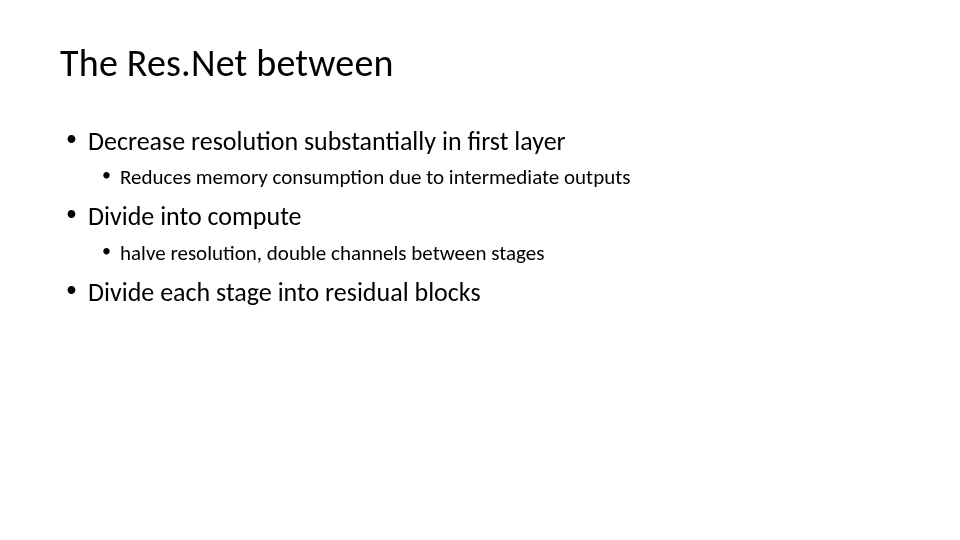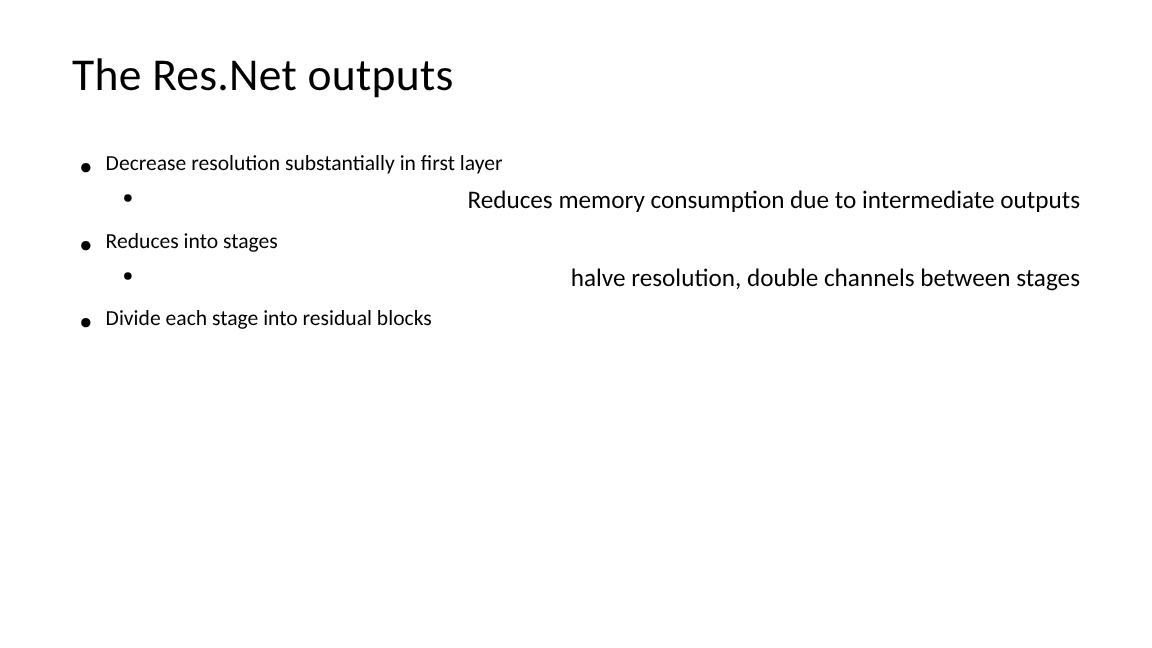--- a/index.html
+++ b/index.html
@@ -19,58 +19,57 @@
     .title {
       font-size: 38px;
       font-weight: 400;
       margin-bottom: 38px;
       letter-spacing: 0.2px;
     }
     .bullet-list {
       list-style: none;
     }
     .bullet-item-l1 {
-      font-size: 18px;
+      font-size: 26px;
       line-height: 1.35;
       position: relative;
       padding-left: 28px;
       margin-bottom: 4px;
     }
     .bullet-item-l1::before {
       content: "•";
       position: absolute;
       left: 6px;
       top: 0;
       font-size: 22px;
     }
     .bullet-item-l2 {
       font-size: 21px;
       line-height: 1.35;
       position: relative;
       padding-left: 60px;
       margin-bottom: 2px;
-      text-align: right;
     }
     .bullet-item-l2::before {
       content: "•";
       position: absolute;
       left: 42px;
       top: 0;
       font-size: 18px;
     }
     .spacer-sm {
       height: 6px;
     }
   </style>
 </head>
 <body>
 
-<h1 class="title">The Res.Net outputs</h1>
+<h1 class="title">The Res.Net between</h1>
 
 <ul class="bullet-list">
   <li class="bullet-item-l1">Decrease resolution substantially in first layer</li>
   <li class="bullet-item-l2">Reduces memory consumption due to intermediate outputs</li>
   <div class="spacer-sm"></div>
-  <li class="bullet-item-l1">Reduces into stages</li>
+  <li class="bullet-item-l1">Divide into compute</li>
   <li class="bullet-item-l2">halve resolution, double channels between stages</li>
   <div class="spacer-sm"></div>
   <li class="bullet-item-l1">Divide each stage into residual blocks</li>
 </ul>
 
 </body></html>

